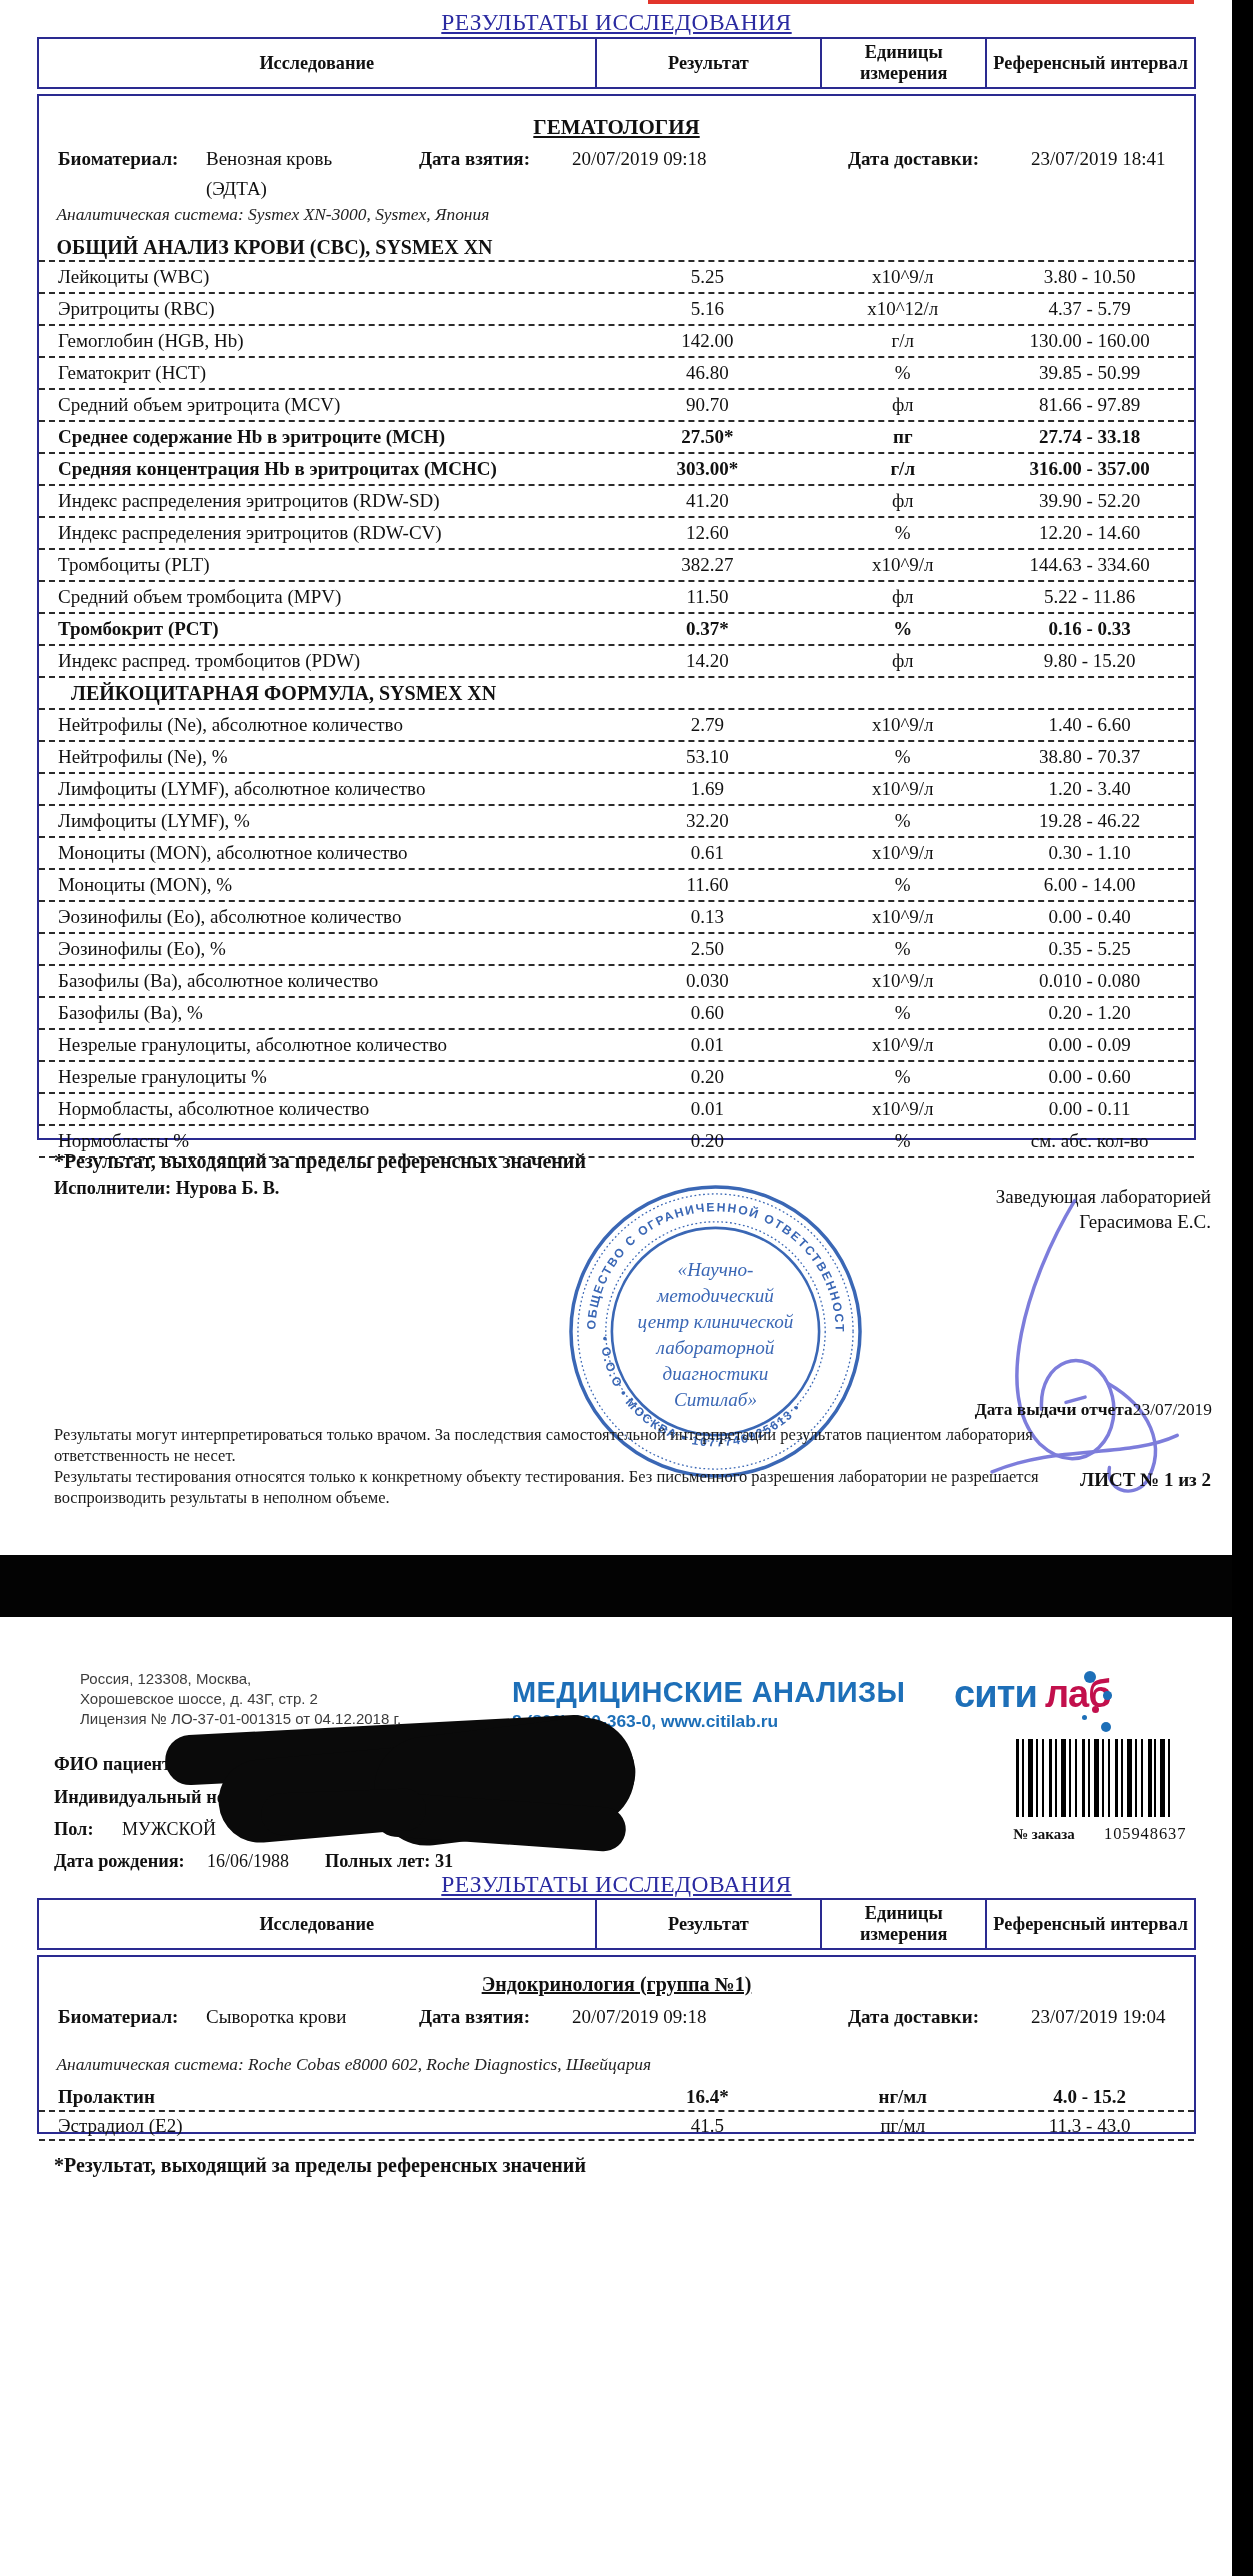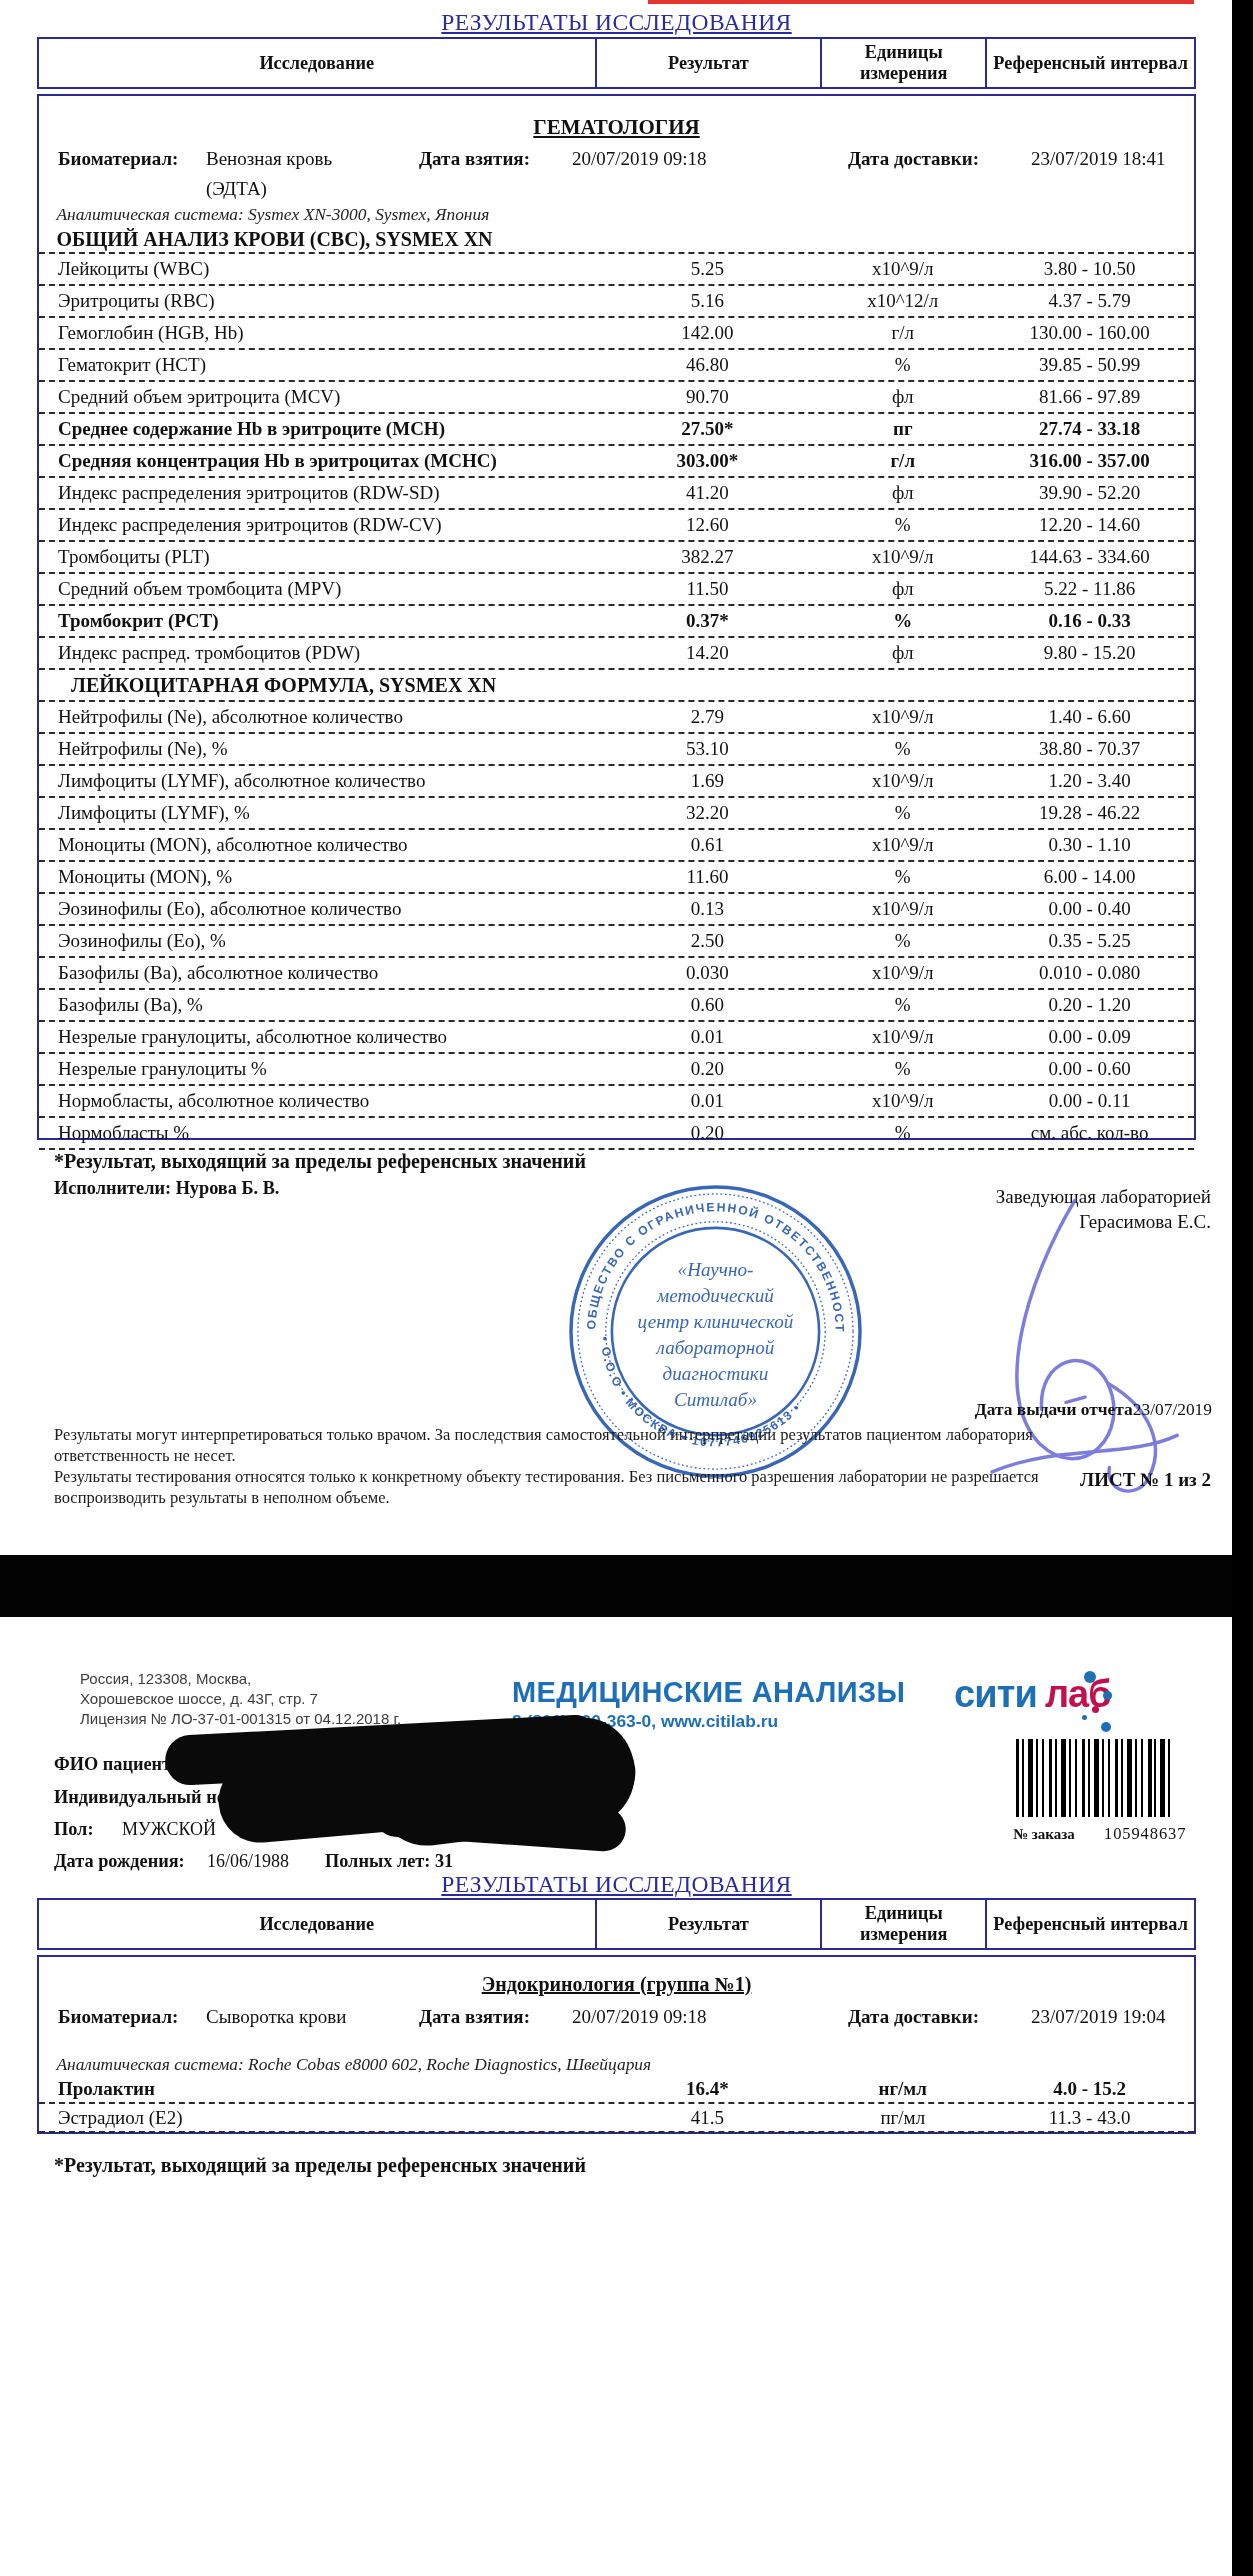--- a/index.html
+++ b/index.html
@@ -25,21 +25,21 @@
   
   .tbody{left:37px;width:1159px;border:2.6px solid #2a2a90;box-sizing:border-box;background:#fff;}
   #tbody1{top:94px;height:1046px;}
   #tbody2{top:1955px;height:179px;}
   .center-underline{left:0;right:0;text-align:center;font-weight:bold;text-decoration:underline;font-size:21px;}
   .lbl{font-weight:bold;font-size:19px;}
   .val{font-size:19px;}
   .italic-note{font-style:italic;font-size:17.4px;color:#222;}
   .sect-bold{font-weight:bold;font-size:20px;}
   
-  .rows{left:0;right:0;}
+  .rows{left:0;right:0;margin-top:8px;}
   .trow{display:flex;align-items:center;height:32px;box-sizing:border-box;
         border-bottom:2.6px dashed #2b2b2b;font-size:19px;}
   .t2rows .trow{height:29px;font-size:19px;}
   .trow.b{font-weight:bold;}
   .trow .c1{width:556px;padding-left:19px;box-sizing:border-box;white-space:nowrap;}
   .trow .c2{width:226px;text-align:center;}
   .trow .c3{width:165px;text-align:center;}
   .trow .c4{width:209px;text-align:center;}
   .trow .cs{padding-left:32px;font-weight:bold;font-size:20px;white-space:nowrap;}
   .cbc-head{border-bottom:2.6px dashed #2b2b2b;box-sizing:border-box;}
@@ -323,21 +323,21 @@
   </div>
 
   <div class="abs disc" style="top:1424px;left:54px;">Результаты могут интерпретироваться только врачом. За последствия самостоятельной интерпретации результатов пациентом лаборатория ответственность не несет.</div>
   <div class="abs disc" style="top:1466px;left:54px;width:1001px;">Результаты тестирования относятся только к конкретному объекту тестирования. Без письменного разрешения лаборатории не разрешается воспроизводить результаты в неполном объеме.</div>
   <div class="abs sheet right-text" style="top:1469px;left:1070px;width:141px;">ЛИСТ № 1 из 2</div>
 
   <div class="abs black-band"></div>
 
   <div class="abs sans addr" style="top:1669px;left:80px;">
     <div>Россия, 123308, Москва,</div>
-    <div>Хорошевское шоссе, д. 43Г, стр. 7</div>
+    <div>Хорошевское шоссе, д. 43Г, стр. 2</div>
     <div>Лицензия № ЛО-37-01-001315 от 04.12.2018 г.</div>
   </div>
 
   <div class="abs sans brand-title" style="top:1676px;left:512px;">МЕДИЦИНСКИЕ АНАЛИЗЫ</div>
   <div class="abs sans brand-phone" style="top:1711px;left:512px;">8 (800) 100-363-0, www.citilab.ru</div>
 
   <div class="abs sans logo" style="top:1673px;left:954px;">
     <span class="city">сити</span><span class="lab">лаб</span>
   </div>
   <div class="dot" style="left:1084px;top:1671px;width:12.2px;height:12.2px;background:#1d6fb8;"></div>

